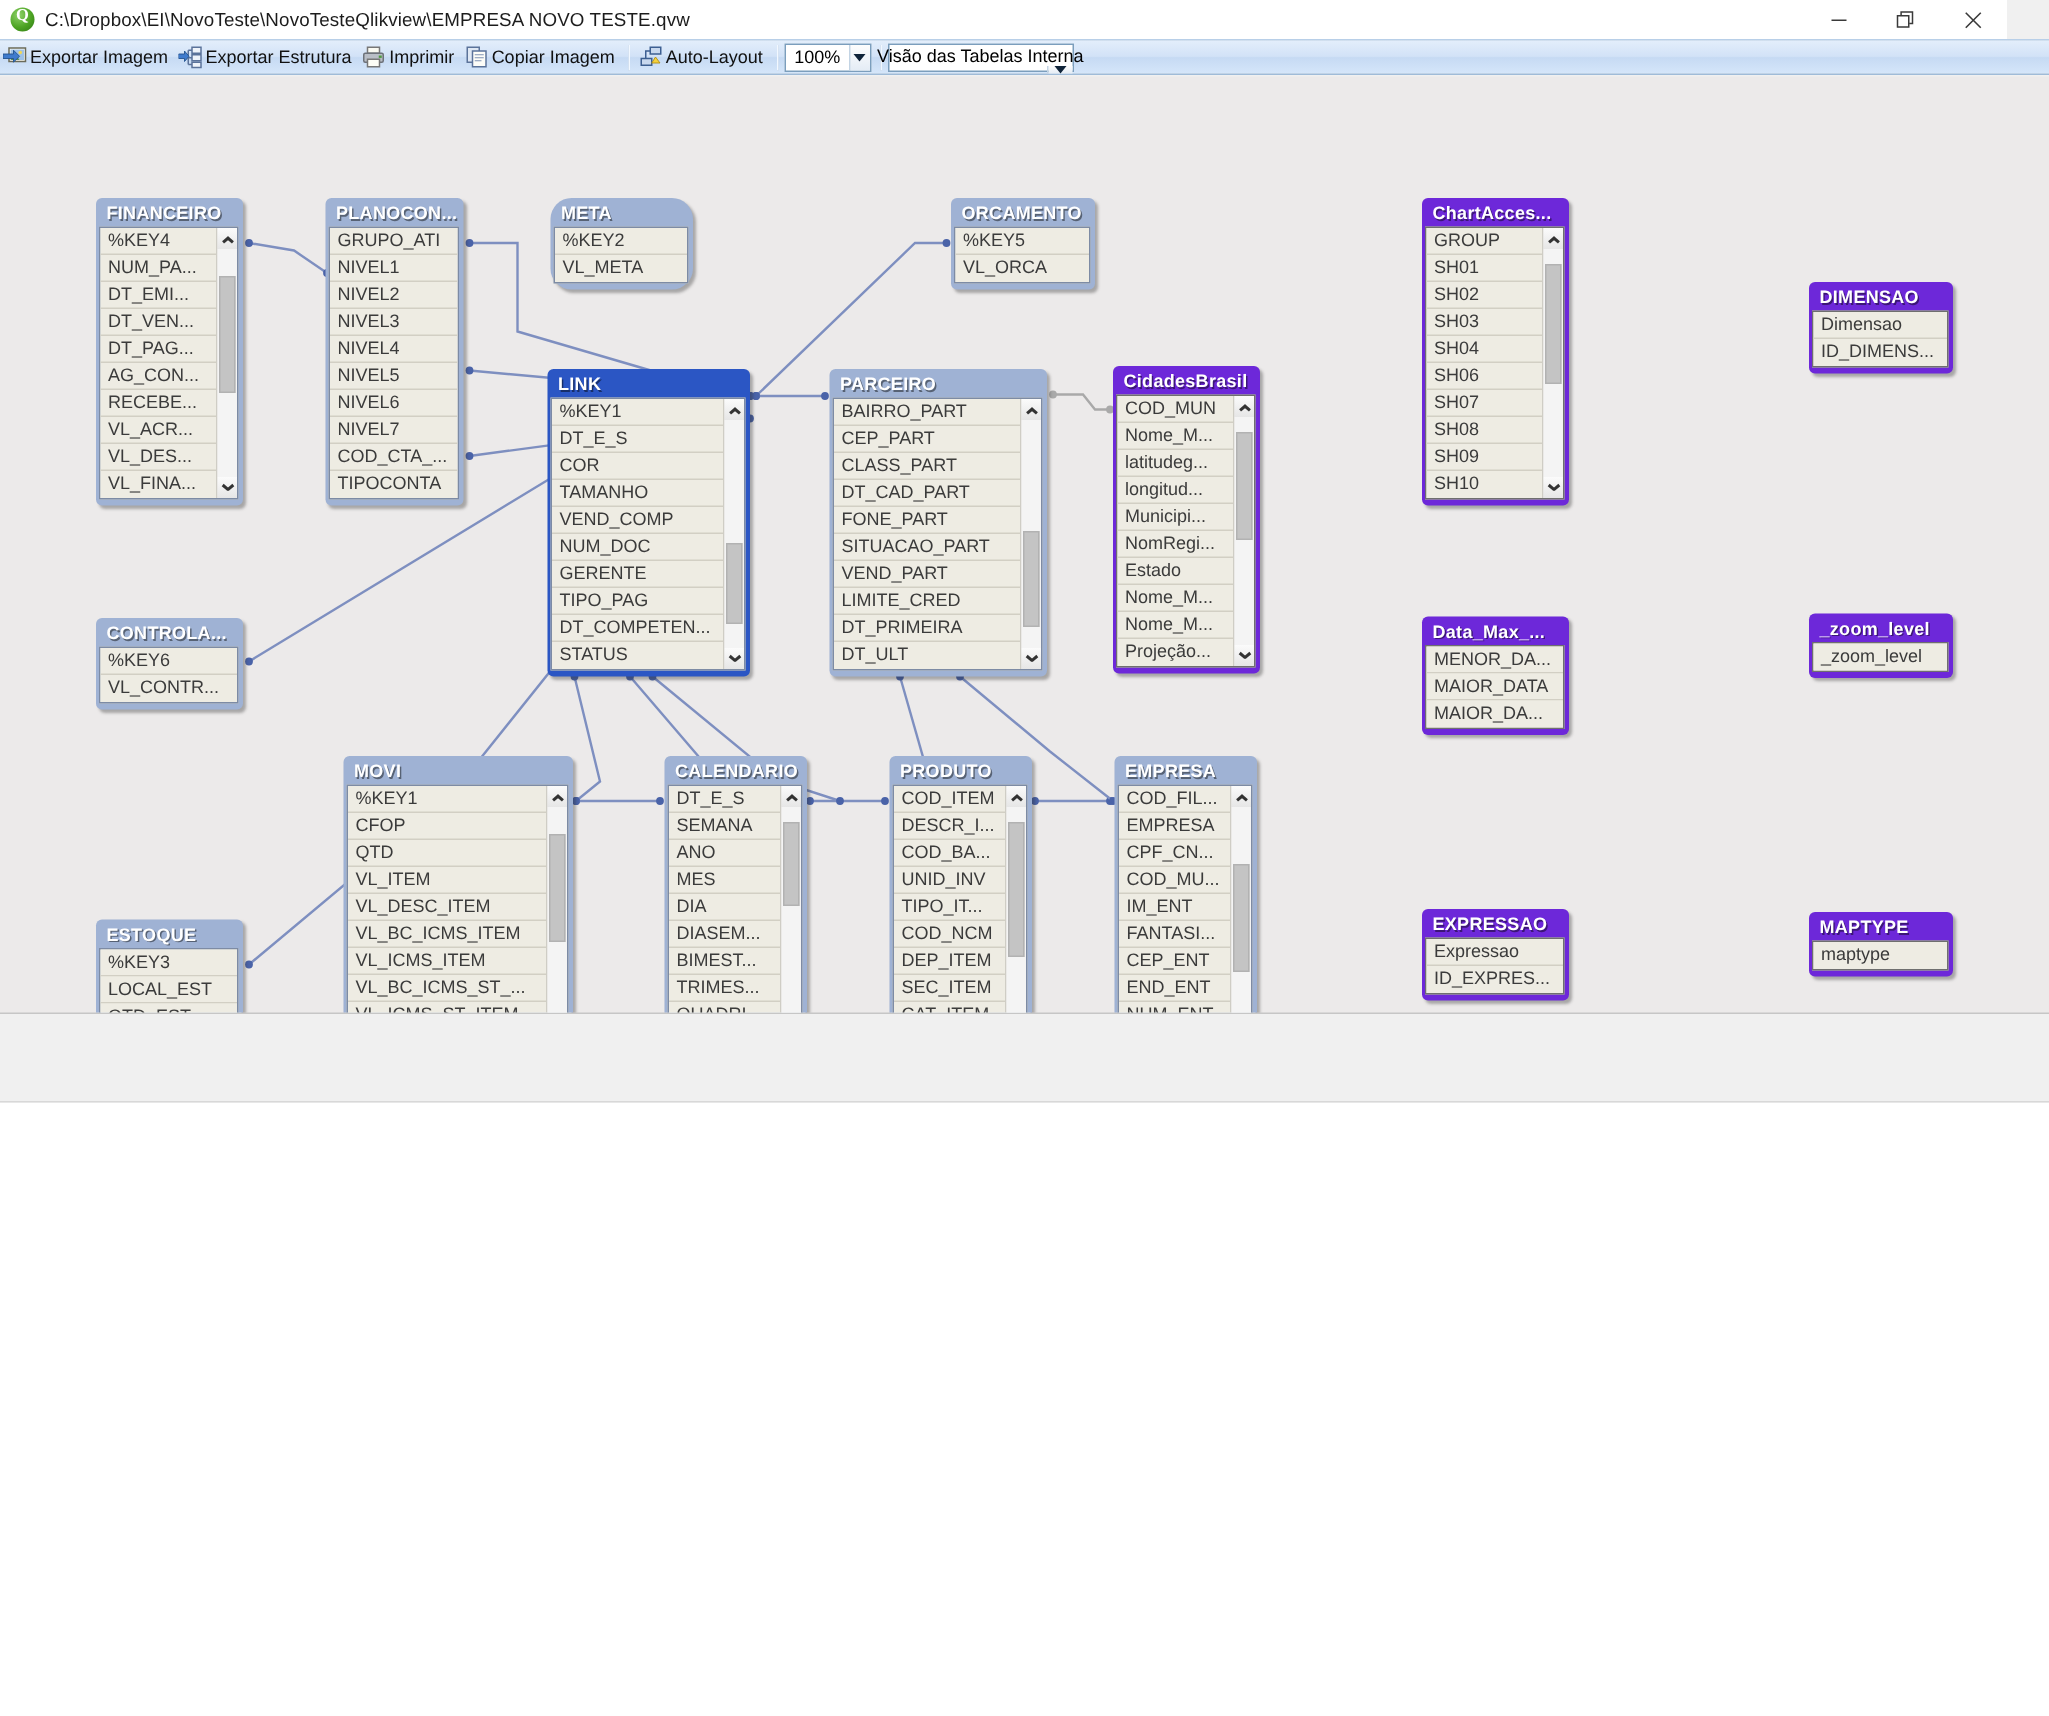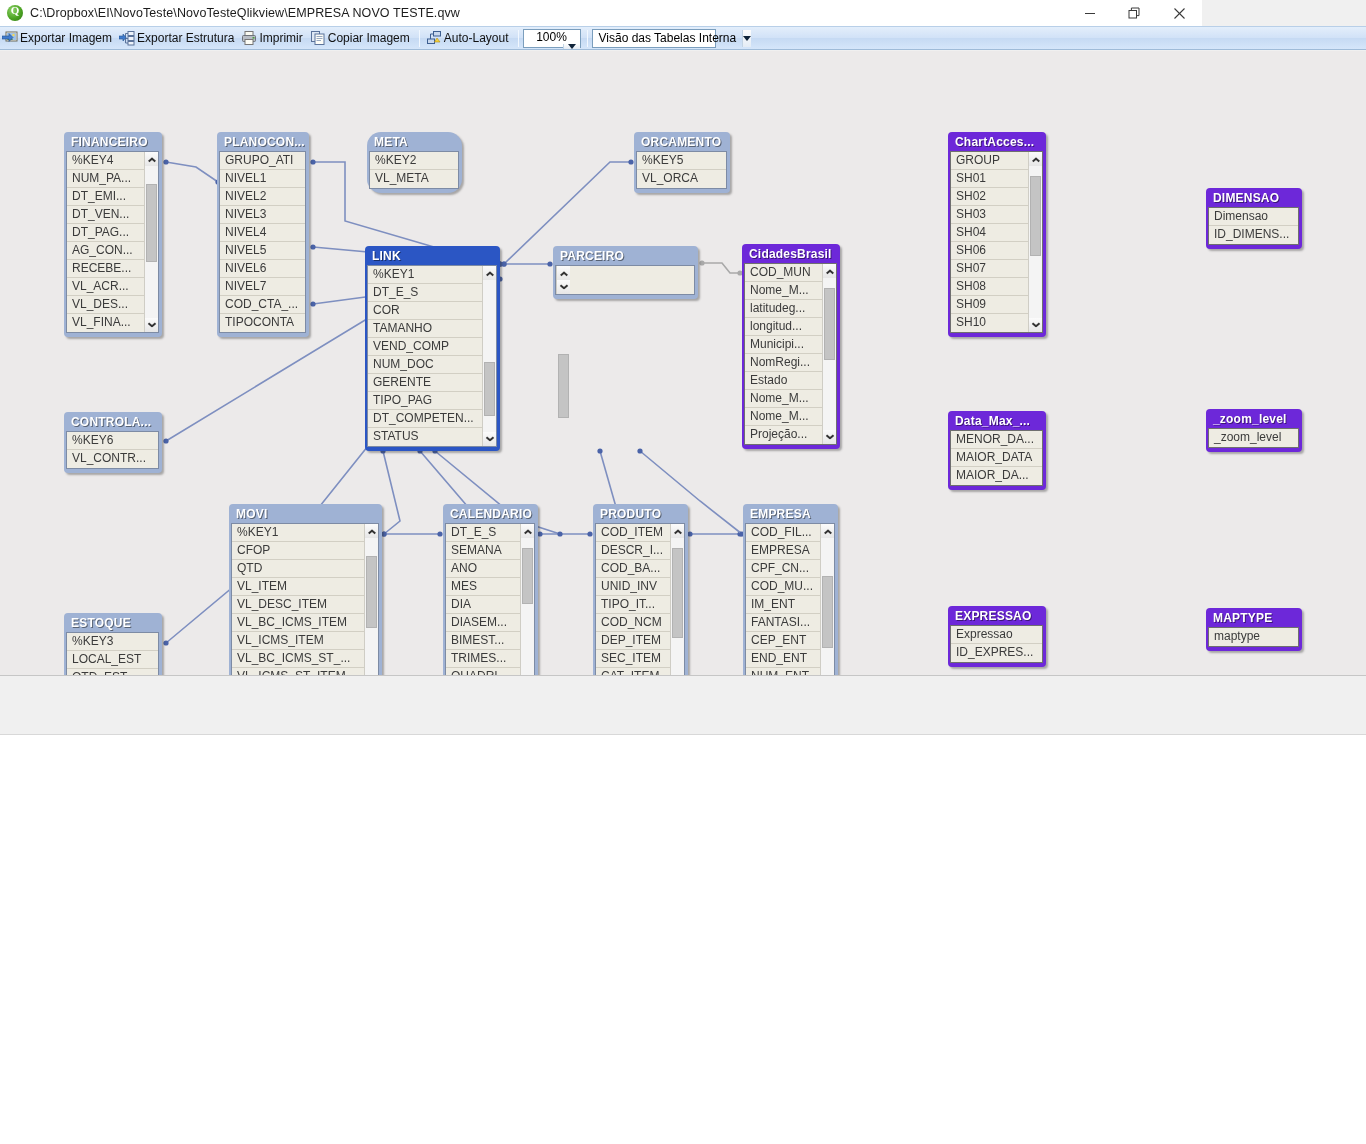--- a/index.html
+++ b/index.html
@@ -13,21 +13,21 @@
   }
 
   
   #window {
     position: absolute; left: 0; top: 0;
     width: 1366px; height: 735px;
     background: #f0f0f0;
     border-bottom: 1px solid #d8d8d8;
   }
   #titlebar {
-    position: absolute; left:0; top:0; width:1202px; height:26px;
+    position: absolute; left:0; top:0; width:1338px; height:26px;
     background: #ffffff;
     display: flex; align-items: center;
   }
   #app-logo {
     width: 16px; height: 16px; margin-left: 7px; margin-right: 7px;
     border-radius: 50%;
     background: radial-gradient(circle at 35% 32%, #8fd26a 0%, #4ca322 55%, #2e7714 100%);
     position: relative; flex: 0 0 auto;
   }
   #app-logo::after {
@@ -77,22 +77,22 @@
   .combo .arrow {
     margin-left: auto; width: 17px; height: 17px;
     display:flex; align-items:center; justify-content:center;
     background: linear-gradient(to bottom,#fdfdfd,#e4ecf5);
     border-left: 1px solid #c3d4e4;
   }
   .arrow-tri {
     width: 0; height: 0; border-left: 4px solid transparent;
     border-right: 4px solid transparent; border-top: 5px solid #10243a;
   }
-  #combo-zoom { width: 58px; flex-direction: column; }
-  #combo-view { width: 124px; }
+  #combo-zoom { width: 58px; }
+  #combo-view { width: 124px; flex-direction: column; }
 
   
   #canvas {
     position: absolute; left: 0; top: 51px;
     width: 1366px; height: 625px;
     background: #eceaea;
     border-bottom: 1px solid #c6c6c6;
     overflow: hidden;
   }
   #links-svg { position: absolute; left: 0; top: 0; width: 1366px; height: 625px; }
@@ -449,20 +449,32 @@
             </div>
             <div class="sb-btn">
               <span class="chev dn"></span>
             </div>
           </div>
         </div>
       </div>
       <div class="tbl blue" style="left: 553px; top: 195px; width: 145px;">
         <div class="tbl-title">PARCEIRO</div>
         <div class="tbl-body">
+          <div class="fields">
+            <div class="fld">BAIRRO_PART</div>
+            <div class="fld">CEP_PART</div>
+            <div class="fld">CLASS_PART</div>
+            <div class="fld">DT_CAD_PART</div>
+            <div class="fld">FONE_PART</div>
+            <div class="fld">SITUACAO_PART</div>
+            <div class="fld">VEND_PART</div>
+            <div class="fld">LIMITE_CRED</div>
+            <div class="fld">DT_PRIMEIRA</div>
+            <div class="fld">DT_ULT</div>
+          </div>
           <div class="sb">
             <div class="sb-btn">
               <span class="chev up"></span>
             </div>
             <div class="sb-track">
               <div class="sb-thumb" style="top: 74px; height: 64px;"></div>
             </div>
             <div class="sb-btn">
               <span class="chev dn"></span>
             </div>

